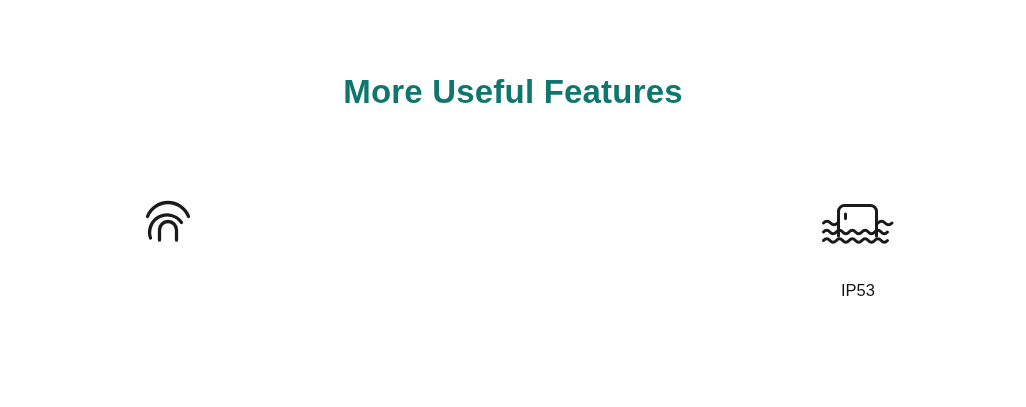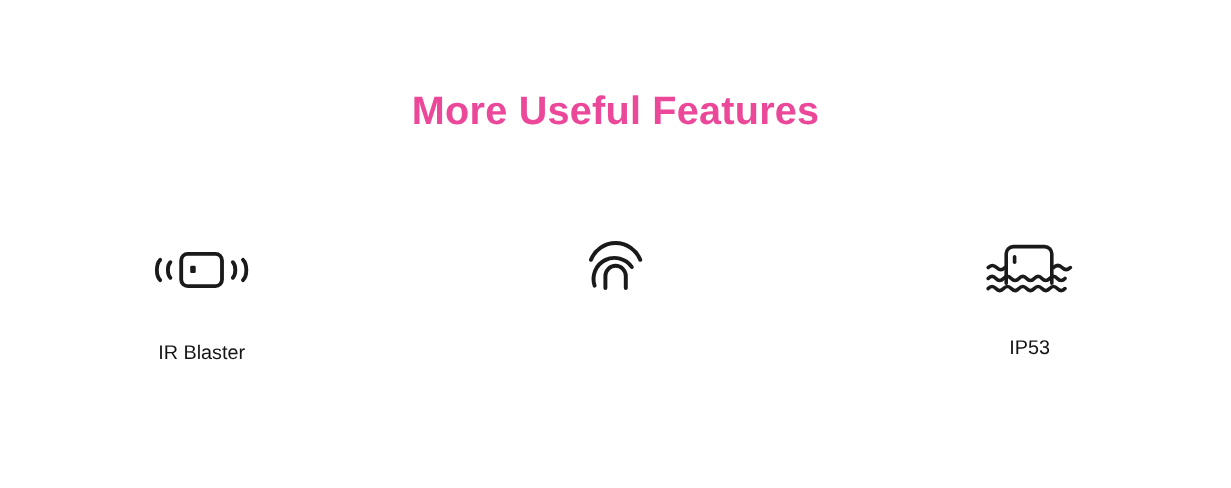--- a/index.html
+++ b/index.html
@@ -25,21 +25,21 @@
 
   
   .section-title {
     position: absolute;
     top: 72px;
     left: 0;
     width: 1026px;
     text-align: center;
     font-size: 33px;
     font-weight: bold;
-    color: #ec4899;
+    color: #0f766e;
     letter-spacing: 0.2px;
     line-height: 1.2;
     white-space: nowrap;
   }
 
   
   .feature-row {
     position: absolute;
     top: 190px;
     left: 62px;
@@ -88,39 +88,20 @@
 </head>
 <body>
 
 <div class="page">
 
   <div class="section-title">More Useful Features</div>
 
   <div class="feature-row">
 
 
-    <div class="feature-item item-ir">
-      <div class="feature-icon">
-        <svg width="86" height="44" viewBox="0 0 86 44" aria-hidden="true">
-          <g fill="none" stroke="#1a1a1a" stroke-width="3.2" stroke-linecap="round" stroke-linejoin="round">
-
-            <path d="M8.5 13.5 C4.8 17.2 4.8 26.8 8.5 30.5"></path>
-            <path d="M17 15.5 C14.2 18.4 14.2 25.6 17 28.5"></path>
-
-            <rect x="26" y="8.5" width="34" height="27" rx="5.5"></rect>
-
-            <rect x="33.5" y="18.5" width="4.6" height="6" rx="1.1" fill="#1a1a1a" stroke="none"></rect>
-
-            <path d="M69 15.5 C71.8 18.4 71.8 25.6 69 28.5"></path>
-            <path d="M77.5 13.5 C81.2 17.2 81.2 26.8 77.5 30.5"></path>
-          </g>
-        </svg>
-      </div>
-      <div class="feature-label">IR Blaster</div>
-    </div>
 
     <div class="feature-item item-fp">
       <div class="feature-icon">
         <svg width="52" height="48" viewBox="0 0 52 48" aria-hidden="true">
           <g fill="none" stroke="#1a1a1a" stroke-width="3.3" stroke-linecap="round">
 
             <path d="M5.5 19.5 A22 22 0 0 1 46.5 19.5"></path>
 
             <path d="M8.5 41 A17.5 17.5 0 0 1 39.5 25.5"></path>
 

